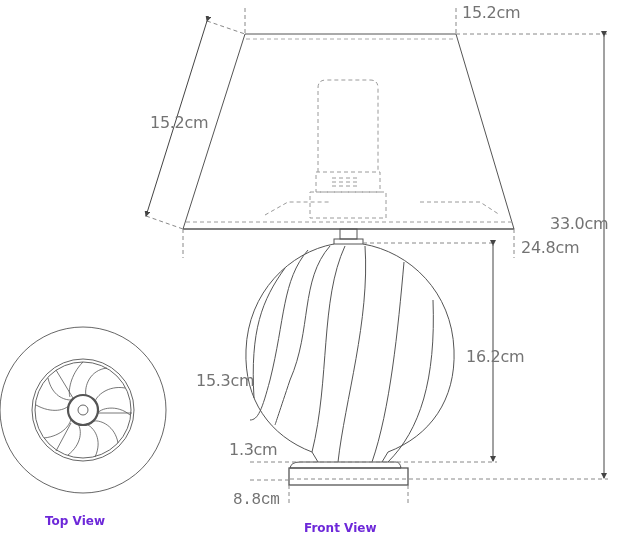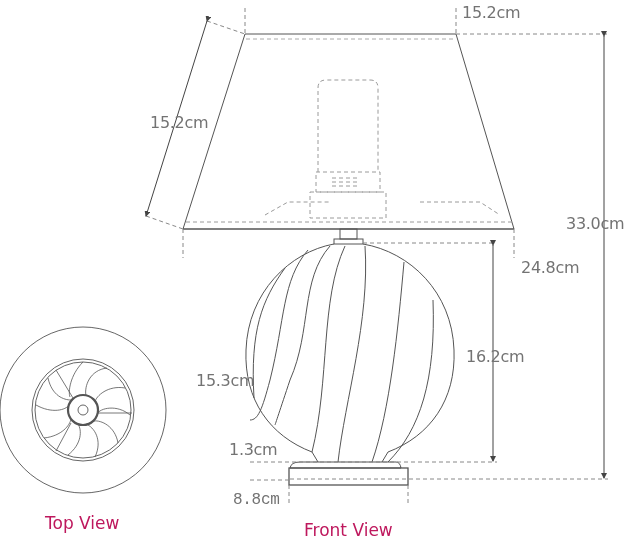--- a/index.html
+++ b/index.html
@@ -1,19 +1,19 @@
 <!DOCTYPE html>
 <html><head>
   <meta charset="utf-8">
   <style>
     html, body { margin: 0; padding: 0; background: #ffffff; }
     body { width: 634px; height: 536px; overflow: hidden; position: relative; font-family: "DejaVu Sans", "Liberation Sans", sans-serif; }
     svg { position: absolute; left: 0; top: 0; }
     .lbl { position: absolute; font-size: 16px; color: #737373; white-space: nowrap; line-height: 1; letter-spacing: -0.3px; }
-    .view-lbl { position: absolute; font-size: 17px; color: #be185d; white-space: nowrap; line-height: 1; }
+    .view-lbl { position: absolute; font-size: 12px; color: #6d28d9; white-space: nowrap; line-height: 1; font-weight: bold; }
   </style>
 </head>
 <body>
 
 <svg width="634" height="536" viewBox="0 0 634 536">
   <defs>
     <marker id="arr" markerWidth="6" markerHeight="6" refX="5" refY="3" orient="auto">
       <path d="M0,0 L6,3 L0,6 z" fill="#444"></path>
     </marker>
   </defs>
@@ -106,21 +106,21 @@
       <path d="M48,378 C52,396 64,400 71,400"></path>
       <line x1="56" y1="370" x2="73" y2="398"></line>
       <line x1="98" y1="413" x2="132" y2="413"></line>
       <line x1="71" y1="423" x2="56" y2="451"></line>
     </g>
   </g>
 </svg>
 
 <div class="lbl" style="left:462px; top:5px;">15.2cm</div>
 <div class="lbl" style="left:150px; top:115px;">15.2cm</div>
-<div class="lbl" style="left:521px; top:260px;">24.8cm</div>
-<div class="lbl" style="left:550px; top:216px;margin-left:16px;">33.0cm</div>
+<div class="lbl" style="left:521px; top:240px;">24.8cm</div>
+<div class="lbl" style="left:550px; top:216px;">33.0cm</div>
 <div class="lbl" style="left:466px; top:349px;">16.2cm</div>
 <div class="lbl" style="left:196px; top:373px;">15.3cm</div>
 <div class="lbl" style="left:229px; top:442px;">1.3cm</div>
 <div class="lbl" style="left:233px; top:492px;font-family:Liberation Mono, monospace;">8.8cm</div>
 
 <div class="view-lbl" style="left:45px; top:515px;">Top View</div>
 <div class="view-lbl" style="left:304px; top:522px;">Front View</div>
 
 </body></html>

